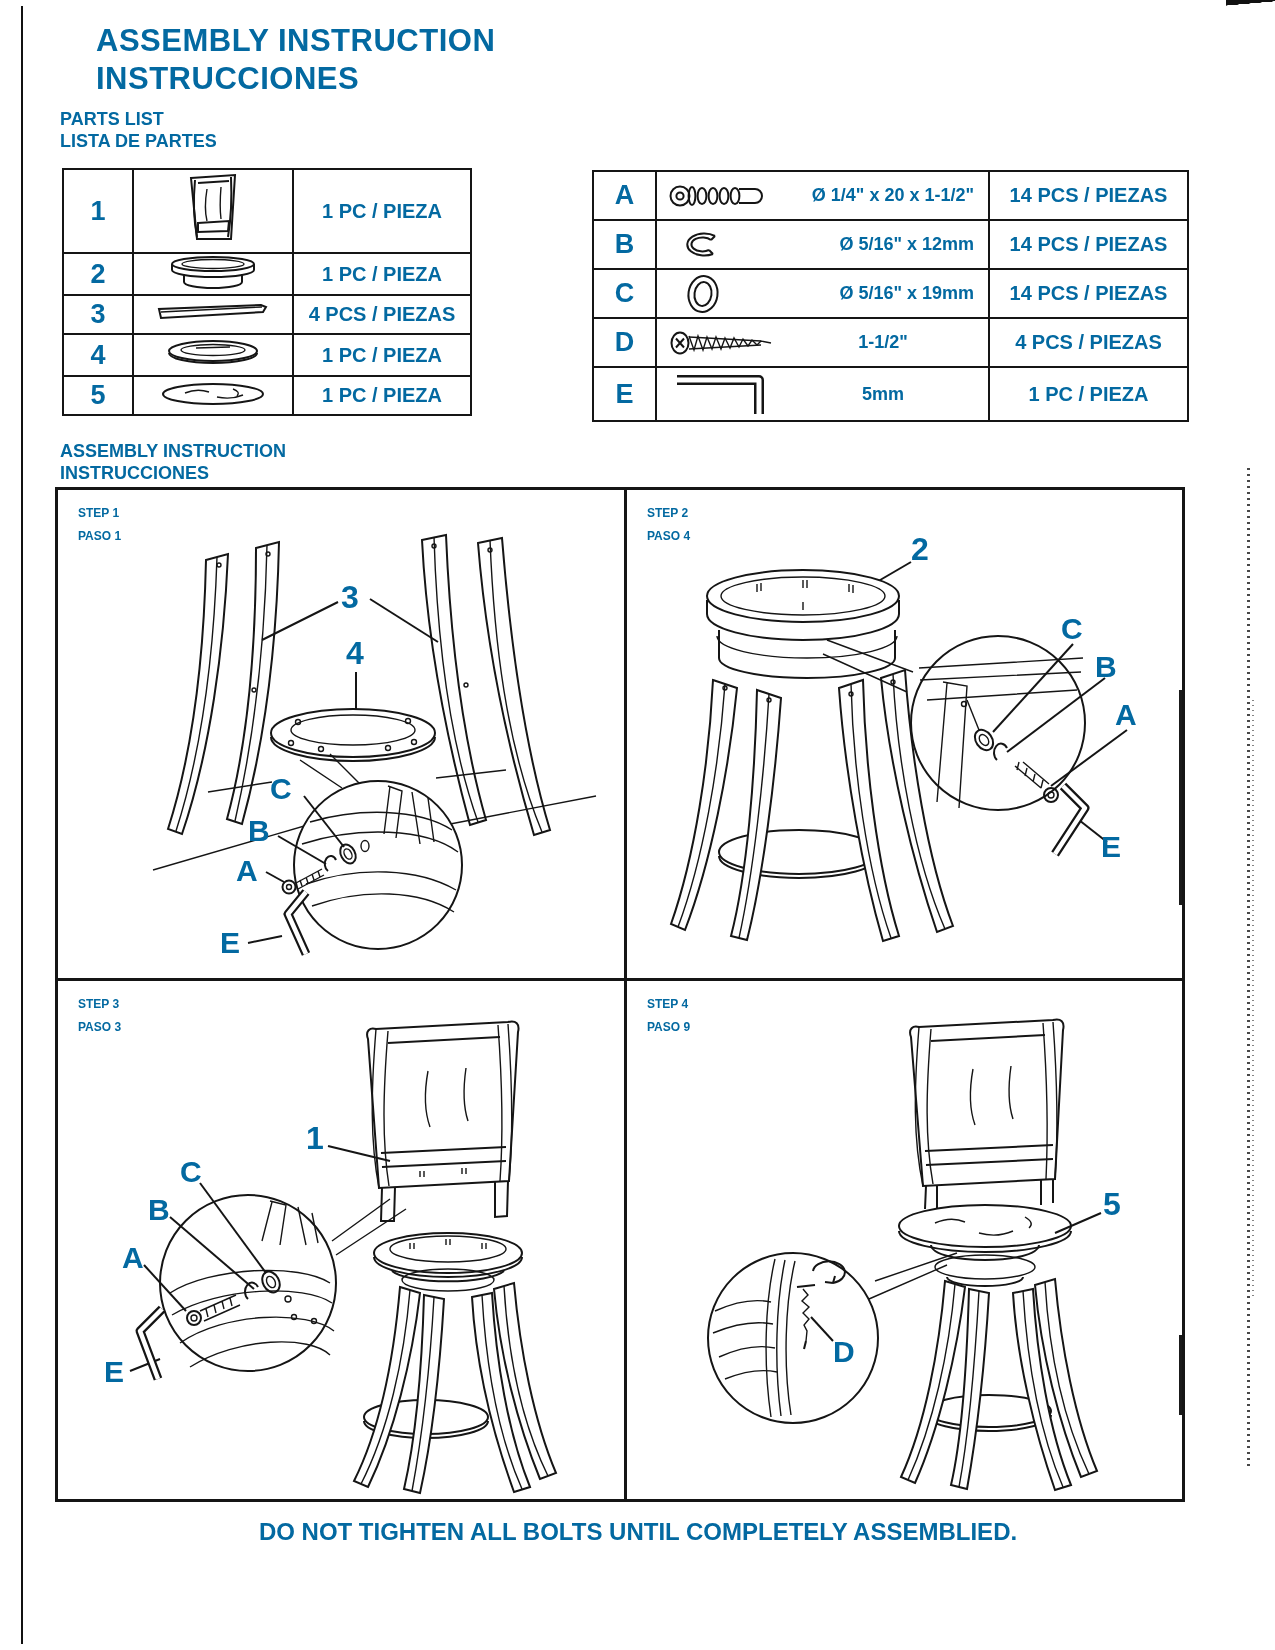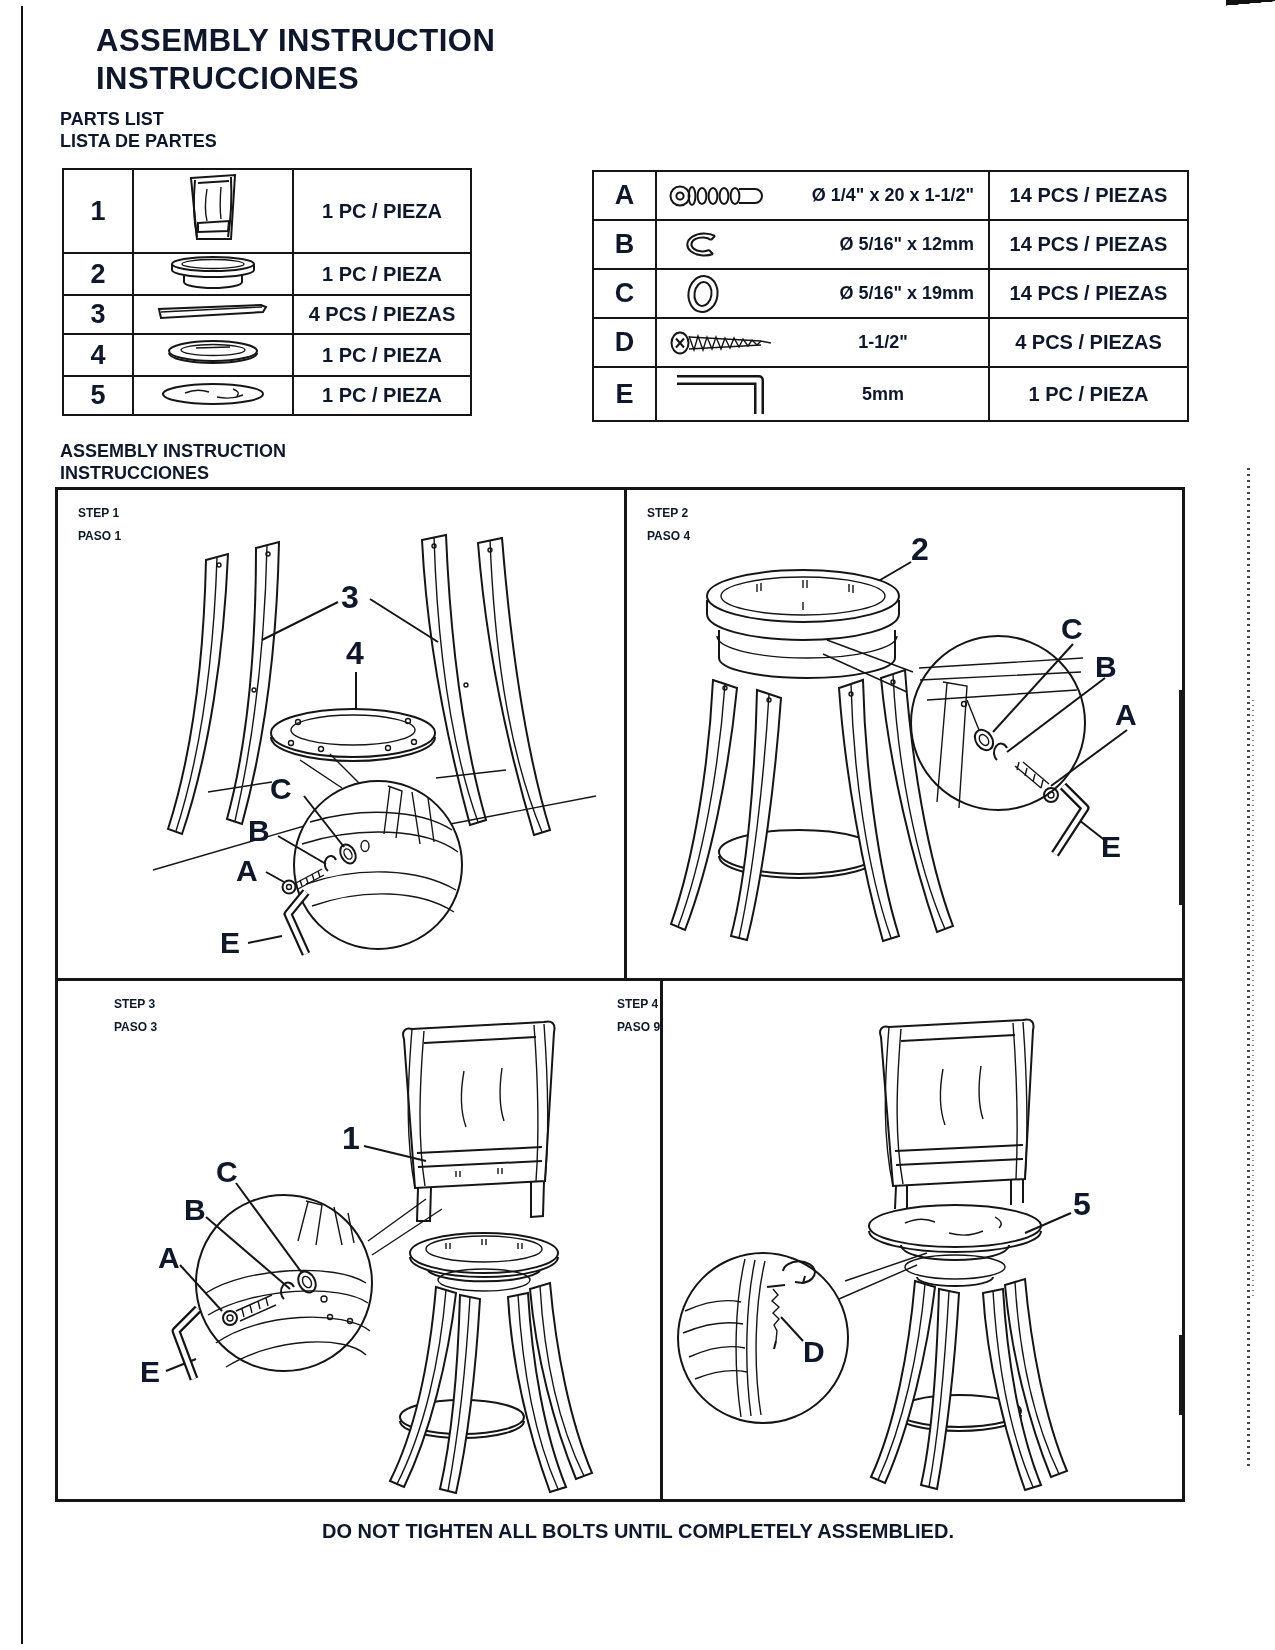--- a/index.html
+++ b/index.html
@@ -1,17 +1,17 @@
 <!DOCTYPE html>
 <html><head>
 <meta charset="utf-8">
 <style>
   html,body{margin:0;padding:0;background:#e8e8e8;}
   .page{position:relative;width:1275px;height:1650px;background:#ffffff;
-        font-family:"Liberation Sans",sans-serif;color:#0f172a;overflow:hidden;margin:0 auto;}
+        font-family:"Liberation Sans",sans-serif;color:#0369a1;overflow:hidden;margin:0 auto;}
   .abs{position:absolute;}
   
   .doc-title{left:96px;top:22px;font-size:31px;font-weight:bold;line-height:38px;letter-spacing:.5px;}
   .sub-head{font-size:18px;font-weight:bold;line-height:22px;}
   
   table.sheet{border-collapse:collapse;table-layout:fixed;position:absolute;}
   table.sheet td{border:2.5px solid #151515;padding:0;vertical-align:middle;text-align:center;}
   .parts-table{left:62px;top:168px;width:408px;}
   .parts-table col.c1{width:70px}.parts-table col.c2{width:160px}.parts-table col.c3{width:178px}
   .parts-table tr:nth-child(1) td{height:82px}
@@ -27,28 +27,28 @@
   .qty-cell{font-size:20px;font-weight:bold;}
   .desc-cell{text-align:left;}
   .desc-flex{display:flex;align-items:center;justify-content:space-between;padding:0 14px 0 10px;}
   .size-txt{font-size:18px;font-weight:bold;white-space:nowrap;}
   .size-center{flex:1;text-align:center;}
   
   .steps-grid{left:55px;top:487px;width:1130px;height:1015px;border:3px solid #151515;box-sizing:border-box;}
   .panel{position:absolute;box-sizing:border-box;}
   .panel-1{left:0;top:0;width:569px;height:491px;border-right:3px solid #151515;border-bottom:3px solid #151515;}
   .panel-2{left:569px;top:0;width:555px;height:491px;border-bottom:3px solid #151515;}
-  .panel-3{left:0;top:491px;width:569px;height:518px;border-right:3px solid #151515;margin-left:36px;}
-  .panel-4{left:539px;top:491px;width:555px;height:518px;}
+  .panel-3{left:0;top:491px;width:569px;height:518px;border-right:3px solid #151515;}
+  .panel-4{left:569px;top:491px;width:555px;height:518px;}
   .step-title{position:absolute;left:20px;top:12px;font-size:12px;font-weight:bold;line-height:23px;}
   .panel svg.fig{position:absolute;left:0;top:0;}
   .co{position:absolute;font-weight:bold;font-size:30px;line-height:30px;}
   .co-num{font-size:32px;}
   
-  .footer{left:18px;top:1518px;width:1240px;text-align:center;font-size:20px;font-weight:bold;line-height:27px;}
+  .footer{left:18px;top:1518px;width:1240px;text-align:center;font-size:24px;font-weight:bold;line-height:27px;}
   
   .scan-left-line{left:21px;top:6px;width:2px;height:1638px;background:#111;}
   .scan-corner{left:1226px;top:0;width:49px;height:14px;background:linear-gradient(175deg,#111 30%,transparent 31%);}
   .scan-speckle{left:1247px;top:468px;width:3px;height:1000px;
      background-image:repeating-linear-gradient(180deg,rgba(10,10,10,.75) 0 2px,transparent 2px 6px);}
   .scan-speckle2{left:1252px;top:700px;width:2px;height:600px;
      background-image:repeating-linear-gradient(180deg,rgba(10,10,10,.5) 0 1px,transparent 1px 5px);}
   .scan-blob{left:1179px;top:690px;width:5px;height:215px;background:#1a1a1a;}
   .scan-blob2{left:1179px;top:1335px;width:4px;height:80px;background:#1a1a1a;}
   svg .ln{stroke:#151515;stroke-width:2;fill:none;}

